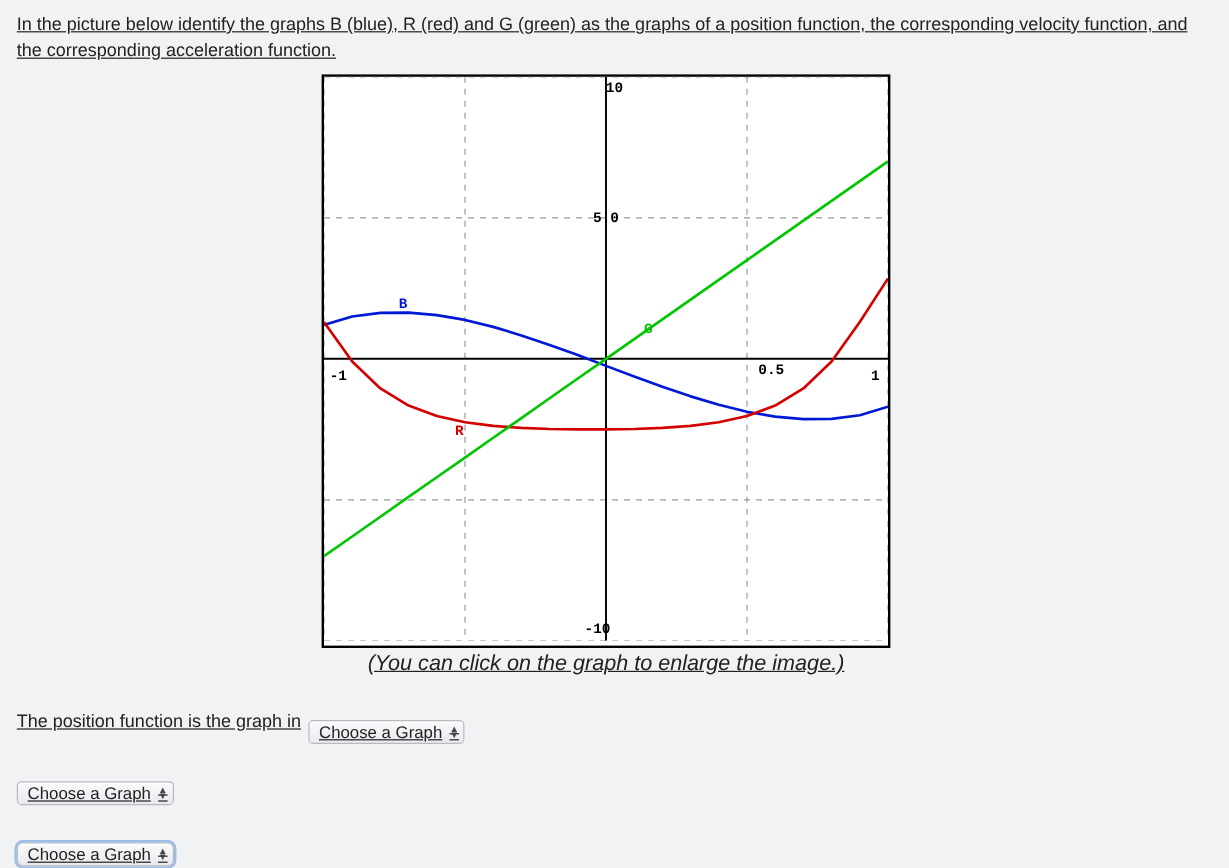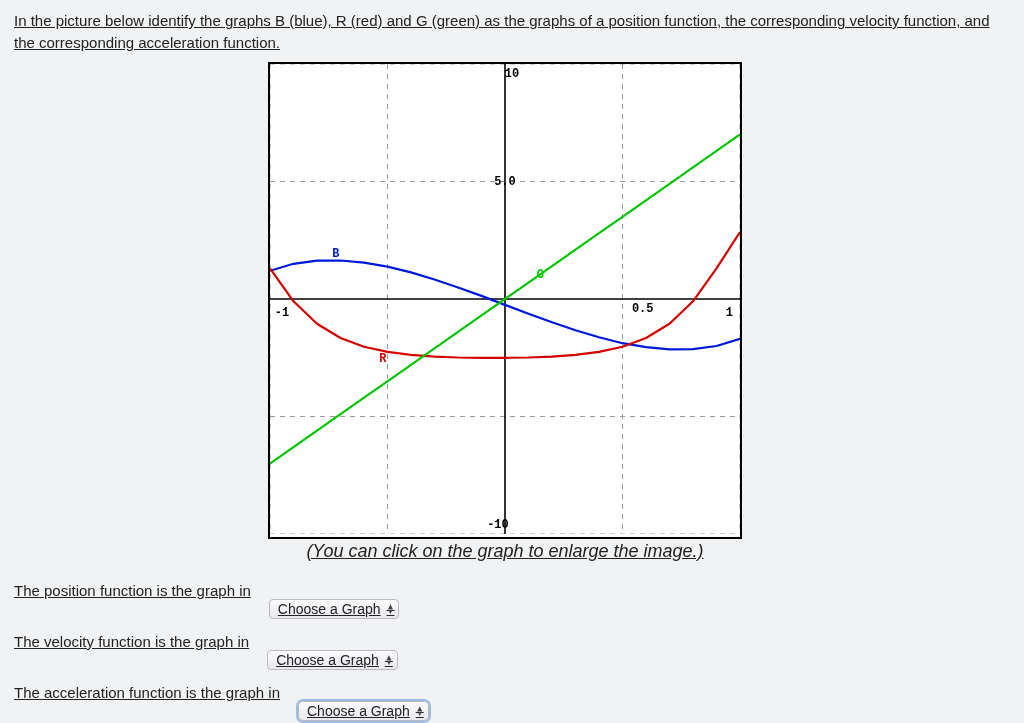--- a/index.html
+++ b/index.html
@@ -35,22 +35,22 @@
     margin-top: 2px;
     font-size: 18px;
   }
   .answers {
     margin-top: 20px;
   }
   .answer-line {
     margin: 14px 0;
     font-size: 15px;
     display: flex;
-    align-items: flex-start;
-    gap: 18px;
+    align-items: center;
+    gap: 6px;
     flex-wrap: wrap;
   }
   .select-wrap {
     display: inline-flex;
     align-items: center;
     background: linear-gradient(#fbfbfd, #e9e9ee);
     border: 1px solid #b9b9c2;
     border-radius: 4px;
     padding: 1px 4px 1px 8px;
     color: #222;
@@ -125,31 +125,29 @@
       <span>The position function is the graph in</span>
       <span class="select-wrap">
         <span>Choose a Graph</span>
         <span class="arrows">
             <span>▲</span>
             <span>▼</span>
           </span>
       </span>
     </div>
     <div class="answer-line">
-      <span>The velocity function is the graph in</span>
       <span class="select-wrap">
         <span>Choose a Graph</span>
         <span class="arrows">
             <span>▲</span>
             <span>▼</span>
           </span>
       </span>
     </div>
     <div class="answer-line">
-      <span>The acceleration function is the graph in</span>
       <span class="select-wrap focused">
         <span>Choose a Graph</span>
         <span class="arrows">
             <span>▲</span>
             <span>▼</span>
           </span>
       </span>
     </div>
   </div>
 

